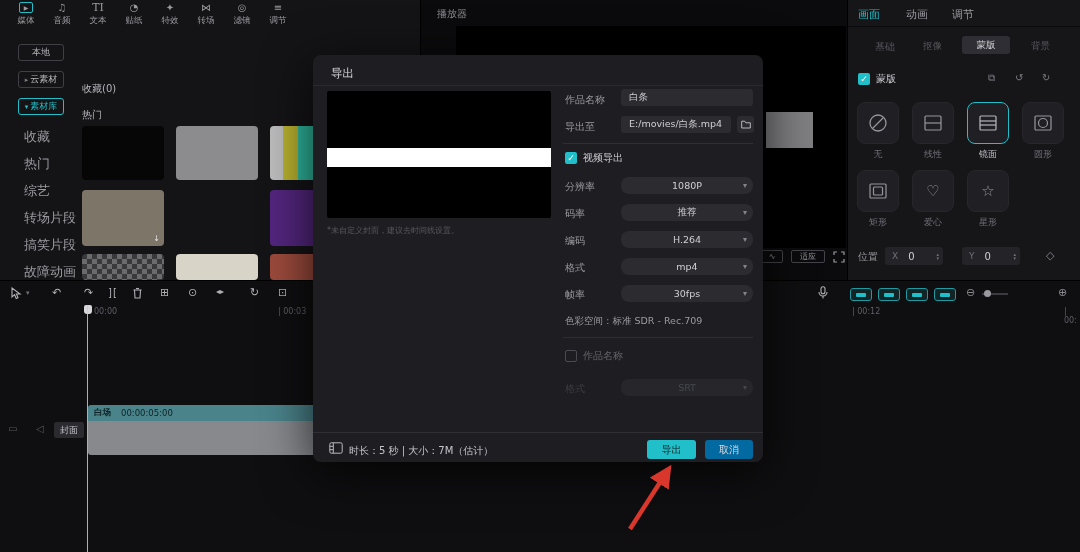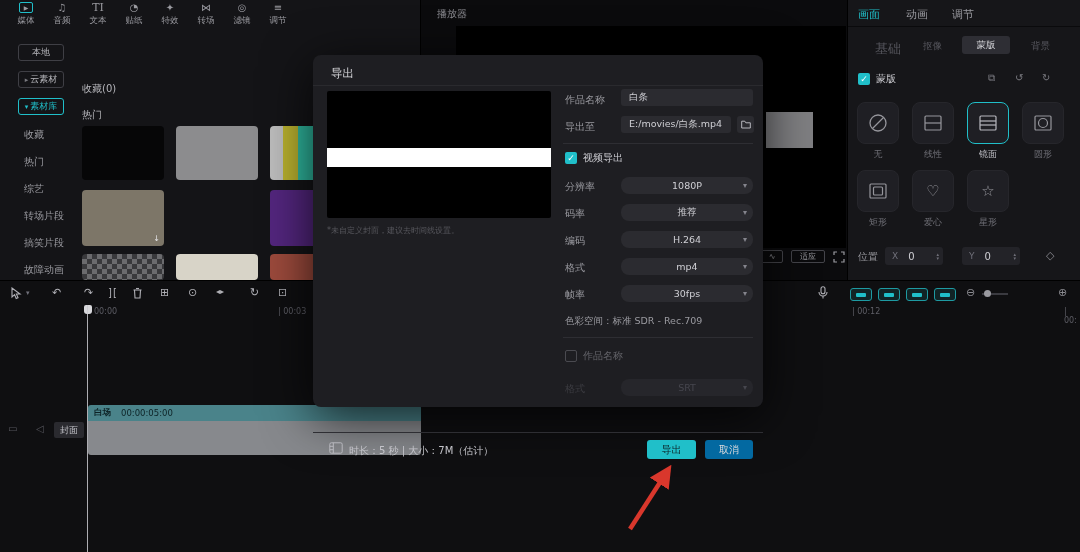--- a/index.html
+++ b/index.html
@@ -8,21 +8,21 @@
        font-family:"DejaVu Sans","Liberation Sans",sans-serif;color:#c8c8cc;font-size:10px}
   .abs{position:absolute}
   .row{display:flex;align-items:center}
   .col{display:flex;flex-direction:column;align-items:center}
   .panel{background:#141417}
   .teal{color:#20bfc9}
   .dim{color:#55555c}
   .navitem{width:36px;height:25px;display:flex;flex-direction:column;align-items:center;justify-content:center;gap:2px;color:#9a9aa0;font-size:8.5px;cursor:pointer}
   .navitem .nicon{font-size:10px;line-height:10px}
   .sidebtn{width:46px;height:17px;border:1px solid #3f3f45;border-radius:3px;display:flex;align-items:center;justify-content:center;font-size:9px;color:#b7b7bc;gap:2px}
-  .catitem{font-size:10px;color:#9a9aa0}
+  .catitem{font-size:13px;color:#9a9aa0}
   .thumb{position:absolute;width:82px;border-radius:4px;overflow:hidden}
   .input{background:#2b2b30;border-radius:3px;height:17px;color:#cfcfd4;font-size:9.5px;display:flex;align-items:center}
   .ddrow-box{position:absolute;left:308px;width:132px;height:17px;background:#2b2b30;border-radius:8px;display:flex;align-items:center;justify-content:center;color:#cfcfd4;font-size:9.5px}
   .ddrow-box .chev{position:absolute;right:6px;font-size:8px;color:#84848c}
   .dlabel{position:absolute;left:252px;color:#9a9aa0;font-size:10px}
   .checkbox{width:12px;height:12px;border-radius:2px;background:#20bfc9;color:#fff;font-size:9px;display:flex;align-items:center;justify-content:center}
   .maskcell{position:absolute;width:42px;height:42px;background:#1f1f24;border-radius:8px;border:1px solid #26262b;display:flex;align-items:center;justify-content:center}
   .maskcell.sel{border:1.5px solid #20bfc9}
   .masklabel{position:absolute;width:42px;text-align:center;font-size:9px;color:#6e6e75}
   .stepbox{position:absolute;width:58px;height:18px;background:#232328;border-radius:3px;display:flex;align-items:center;font-size:9px}
@@ -129,21 +129,21 @@
       </span>
     </div>
   </div>
 
   <div class="abs" style="left:848px;top:0;width:232px;height:280px;background:#161619">
     <div class="abs teal" style="left:10px;top:7px;font-size:11px">画面</div>
     <div class="abs" style="left:58px;top:7px;font-size:11px;color:#9a9aa0">动画</div>
     <div class="abs" style="left:104px;top:7px;font-size:11px;color:#9a9aa0">调节</div>
     <div class="abs" style="left:0;top:26px;width:232px;height:1px;background:#0a0a0c"></div>
 
-    <div class="abs dim" style="left:27px;top:40px;font-size:13px">基础</div>
+    <div class="abs dim" style="left:27px;top:40px;font-size:10px">基础</div>
     <div class="abs dim" style="left:75px;top:40px;font-size:9.5px">抠像</div>
     <div class="abs" style="left:114px;top:36px;width:48px;height:18px;background:#2e2e34;border-radius:3px;display:flex;align-items:center;justify-content:center;font-size:9.5px;color:#d6d6da">蒙版</div>
     <div class="abs dim" style="left:183px;top:40px;font-size:9.5px">背景</div>
 
     <div class="abs row" style="left:10px;top:72px;gap:6px">
       <span class="checkbox">✓</span>
       <span style="color:#cfcfd4">蒙版</span>
     </div>
     <span class="abs" style="left:140px;top:72px;color:#7a7a80;font-size:10px">⧉</span>
     <span class="abs" style="left:167px;top:72px;color:#7a7a80;font-size:10px">↺</span>
@@ -277,21 +277,21 @@
 
     <div class="abs" style="left:88px;top:124px;width:333px;height:50px">
       <div class="row" style="height:16px;background:#4a838a;border-radius:3px 3px 0 0;padding:0 6px;gap:10px">
         <span style="font-size:8.5px;font-weight:bold;color:#0d2326">白场</span>
         <span style="font-size:8.5px;color:#0d2326">00:00:05:00</span>
       </div>
       <div style="height:34px;background:#87898d;border-radius:0 0 3px 3px"></div>
     </div>
   </div>
 
-  <div class="abs" style="left:313px;top:55px;width:450px;height:352px;background:#1e1e22;border-radius:8px;box-shadow:0 10px 50px rgba(0,0,0,.75);z-index:20">
+  <div class="abs" style="left:313px;top:55px;width:450px;height:407px;background:#1e1e22;border-radius:8px;box-shadow:0 10px 50px rgba(0,0,0,.75);z-index:20">
     <div class="abs" style="left:18px;top:11px;font-size:11.5px;color:#d8d8dc">导出</div>
     <div class="abs" style="left:0;top:30px;width:450px;height:1px;background:#2a2a2e"></div>
 
     <div class="abs" style="left:14px;top:36px;width:224px;height:127px;background:#000;border-radius:2px;overflow:hidden">
       <div style="position:absolute;left:0;top:57px;width:100%;height:19px;background:#fff"></div>
     </div>
     <div class="abs" style="left:14px;top:170px;font-size:8px;color:#57575d">*未自定义封面，建议去时间线设置。</div>
 
     <div class="dlabel" style="top:38px">作品名称</div>
     <div class="abs input" style="left:308px;top:34px;width:132px;padding-left:8px">白条</div>

